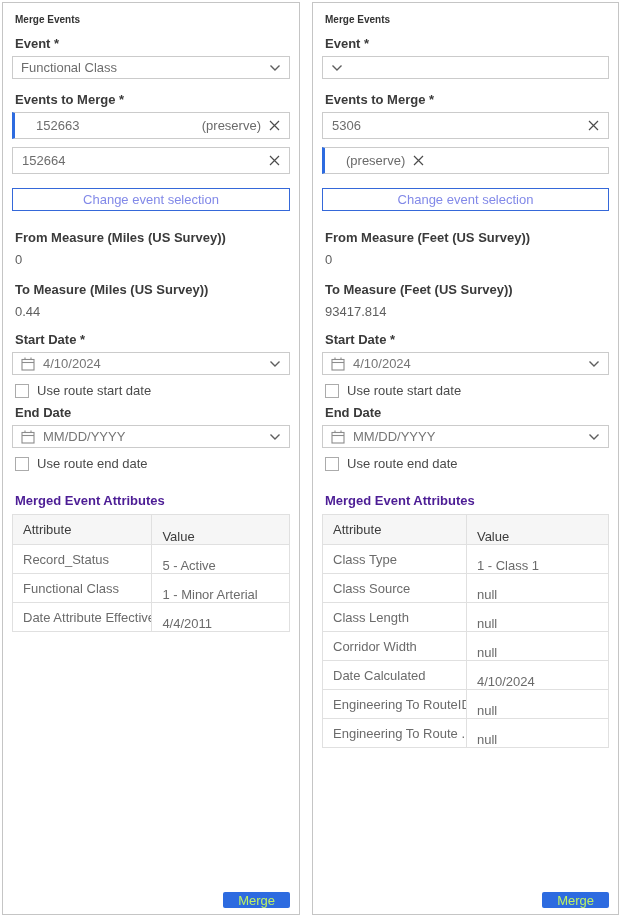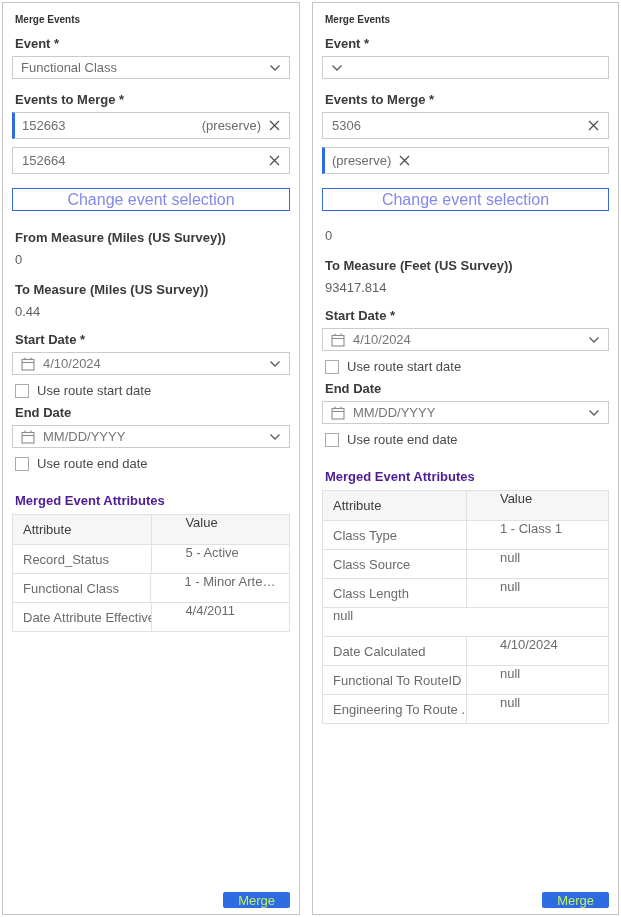--- a/index.html
+++ b/index.html
@@ -23,47 +23,47 @@
     display:flex; align-items:center; padding:0 8px; margin-bottom:13px;
     cursor:pointer;
   }
   .select .sel-text { color:#6d6d6d; flex:1 1 auto; white-space:nowrap; overflow:hidden; }
   .chev { flex:0 0 auto; }
 
   .evt-input {
     height:27px; border:1px solid #cbcbcb; background:#fff;
     display:flex; align-items:center; padding:0 9px; margin-bottom:8px;
   }
-  .evt-input.preserved { border-left:3px solid #2d6be0; padding-left:7px; }
+  .evt-input.preserved { border-left:3px solid #2d6be0; padding-left:21px; }
   .evt-num { color:#6d6d6d; flex:1 1 auto; }
   .evt-tag { color:#6a6a6a; margin-right:8px; }
   .x-btn { display:flex; align-items:center; cursor:pointer; }
 
   .change-btn {
     width:100%; height:23px; background:#fff; border:1px solid #3568d9;
-    color:#8289e8; font-size:16px; font-family:inherit; cursor:pointer;
+    color:#8289e8; font-size:13px; font-family:inherit; cursor:pointer;
     margin-top:6px; margin-bottom:17px; border-radius:0;
   }
 
   .measure-label { font-weight:700; color:#3a3a3a; padding-left:3px; margin-bottom:7px; margin-top:2px; }
 
   .date-select {
     height:23px; border:1px solid #cbcbcb; background:#fff;
     display:flex; align-items:center; padding:0 8px; gap:8px; margin-bottom:8px; cursor:pointer;
   }
   .date-select .date-text { color:#767676; flex:1 1 auto; }
 
   .check-row { display:flex; align-items:center; gap:8px; padding-left:3px; margin-bottom:7px; cursor:default; }
   .checkbox { width:14px; height:14px; border:1px solid #ababab; background:#fff; flex:0 0 auto; cursor:pointer; }
   .check-label { color:#4a4a4a; }
 
   .attrs-label { font-weight:700; color:#4c1d95; padding-left:3px; margin-top:15px; margin-bottom:6px; }
 
   .attr-table { border:1px solid #e0e0e0; }
-  .t-row { display:flex; height:29px; align-items:flex-start; border-top:1px solid #e0e0e0; background:#fff;gap:23px; }
+  .t-row { display:flex; height:29px; align-items:flex-end; border-top:1px solid #e0e0e0; background:#fff; }
   .t-row:first-child { border-top:none; }
   .t-head { background:#f6f6f6; }
   .t-cell { padding:0 10px; white-space:nowrap; overflow:hidden; text-overflow:ellipsis; }
   .c-attr { width:50.5%; border-right:1px solid #e0e0e0; height:100%; display:flex; align-items:center; }
   .c-val  { flex:1 1 auto; }
   .t-head .t-cell { color:#3c3c3c; }
   .t-row:not(.t-head) .t-cell { color:#6b6b6b; }
 
   .footer { margin-top:auto; display:flex; justify-content:flex-end; padding-bottom:1px; }
   .merge-btn {
@@ -217,20 +217,21 @@
       <span class="evt-tag">(preserve)</span>
       <span class="x-btn">
         <svg width="11" height="11" viewBox="0 0 11 11">
             <path d="M1 1 L10 10 M10 1 L1 10" stroke="#4c4c4c" stroke-width="1.2"></path>
           </svg>
       </span>
     </div>
 
     <button class="change-btn">Change event selection</button>
 
+    <div class="measure-label">From Measure (Feet (US Survey))</div>
     <div class="value-text">0</div>
     <div class="measure-label">To Measure (Feet (US Survey))</div>
     <div class="value-text">93417.814</div>
 
     <div class="field-label">Start Date *</div>
     <div class="date-select">
       <span>
         <svg width="14" height="14" viewBox="0 0 14 14" fill="none" stroke="#8c8c8c" stroke-width="1.1">
           <rect x="1" y="2.5" width="12" height="10.5"></rect>
             <line x1="1" y1="5.5" x2="13" y2="5.5"></line>
@@ -284,28 +285,29 @@
       </div>
       <div class="t-row">
         <div class="t-cell c-attr">Class Source</div>
         <div class="t-cell c-val">null</div>
       </div>
       <div class="t-row">
         <div class="t-cell c-attr">Class Length</div>
         <div class="t-cell c-val">null</div>
       </div>
       <div class="t-row">
+        <div class="t-cell c-attr">Corridor Width</div>
         <div class="t-cell c-val">null</div>
       </div>
       <div class="t-row">
         <div class="t-cell c-attr">Date Calculated</div>
         <div class="t-cell c-val">4/10/2024</div>
       </div>
       <div class="t-row">
-        <div class="t-cell c-attr">Functional To RouteID</div>
+        <div class="t-cell c-attr">Engineering To RouteID</div>
         <div class="t-cell c-val">null</div>
       </div>
       <div class="t-row">
         <div class="t-cell c-attr">Engineering To Route ...</div>
         <div class="t-cell c-val">null</div>
       </div>
     </div>
 
     <div class="footer">
       <button class="merge-btn">Merge</button>

